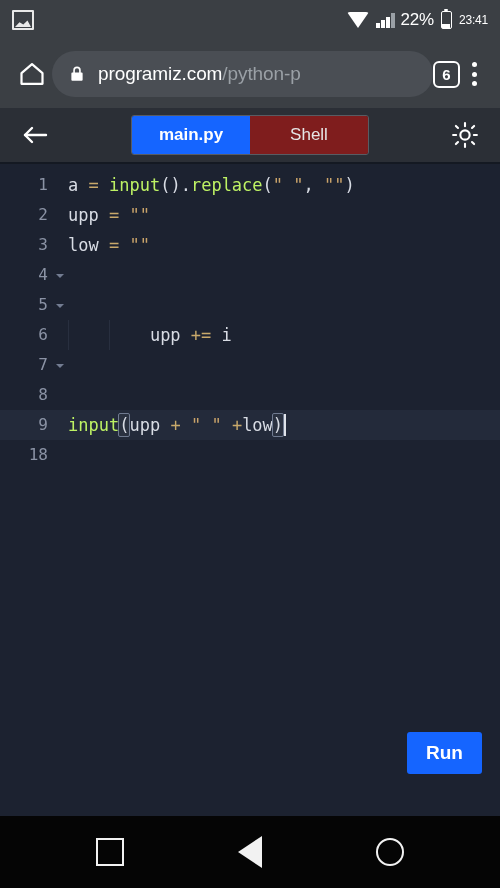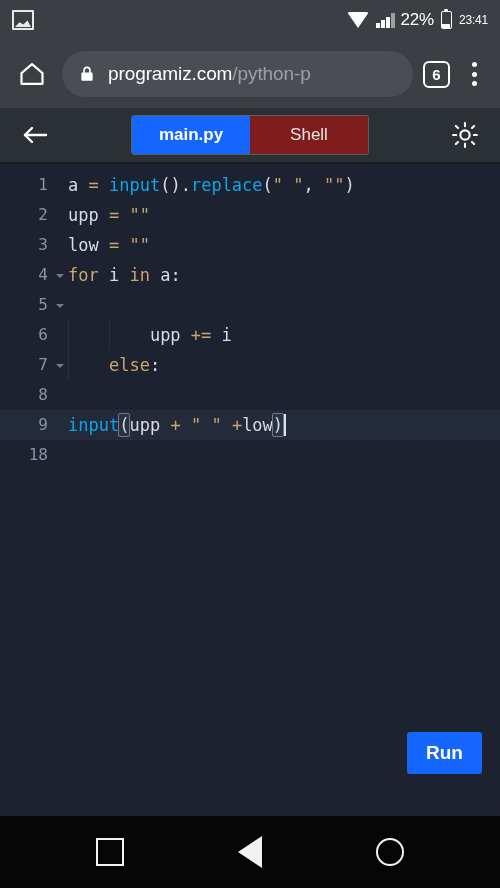--- a/index.html
+++ b/index.html
@@ -84,21 +84,20 @@
   .pct { font-size: 17px; letter-spacing: -0.2px; }
   .clock { font-size: 12px; letter-spacing: -0.2px; }
 
   
   .browser-bar {
     position: absolute; top: 40px; left: 0;
     width: 500px; height: 68px;
     background: #3b3f44;
     display: flex; align-items: center;
     padding: 0 12px;
-    gap: 10px;
   }
   .home-btn {
     width: 40px; height: 40px;
     display: flex; align-items: center; justify-content: center;
     flex: 0 0 auto;
   }
   .url-pill {
     flex: 1 1 auto;
     height: 46px;
     background: #4a4e54;
@@ -218,21 +217,21 @@
     border-top: 4px solid #727c91;
     vertical-align: middle;
   }
   .code {
     flex: 1 1 auto;
     color: #d6dae3;
     white-space: pre;
     position: relative;
   }
   .tok-kw    { color: #c8a96b; }
-  .tok-fn    { color: #0ea5e9; }
+  .tok-fn    { color: #bef264; }
   .tok-str   { color: #c9a36a; }
   .tok-op    { color: #c8a96b; }
   .tok-var   { color: #d8dce4; }
   .tok-punct { color: #d8dce4; }
   .tok-dot   { color: #d8dce4; }
 
   .indent-guide {
     position: absolute;
     top: 0; bottom: 0;
     width: 1px;
@@ -377,38 +376,36 @@
 
       <div class="line">
         <span class="ln">3</span>
         <span class="fold"></span>
         <span class="code"><span class="tok-var">low</span> <span class="tok-op">=</span> <span class="tok-str">""</span></span>
       </div>
 
       <div class="line">
         <span class="ln">4</span>
         <span class="fold"><span></span></span>
-        <span class="code"><span class="tok-kw">for</span> <span class="tok-var">i</span> <span class="tok-kw">in</span> <span class="tok-var">a</span><span class="tok-punct">:</span></span>
       </div>
 
       <div class="line">
         <span class="ln">5</span>
         <span class="fold"><span></span></span>
       </div>
 
       <div class="line">
         <span class="ln">6</span>
         <span class="fold"></span>
         <span class="code">        <span class="indent-guide" style="left:0.2px"></span><span class="indent-guide" style="left:41px"></span><span class="tok-var">upp</span> <span class="tok-op">+=</span> <span class="tok-var">i</span></span>
       </div>
 
       <div class="line">
         <span class="ln">7</span>
         <span class="fold"><span></span></span>
-        <span class="code">    <span class="indent-guide" style="left:0.2px"></span><span class="tok-kw">else</span><span class="tok-punct">:</span></span>
       </div>
 
       <div class="line">
         <span class="ln">8</span>
         <span class="fold"></span>
       </div>
 
       <div class="line active-line">
         <span class="ln">9</span>
         <span class="fold"></span>

